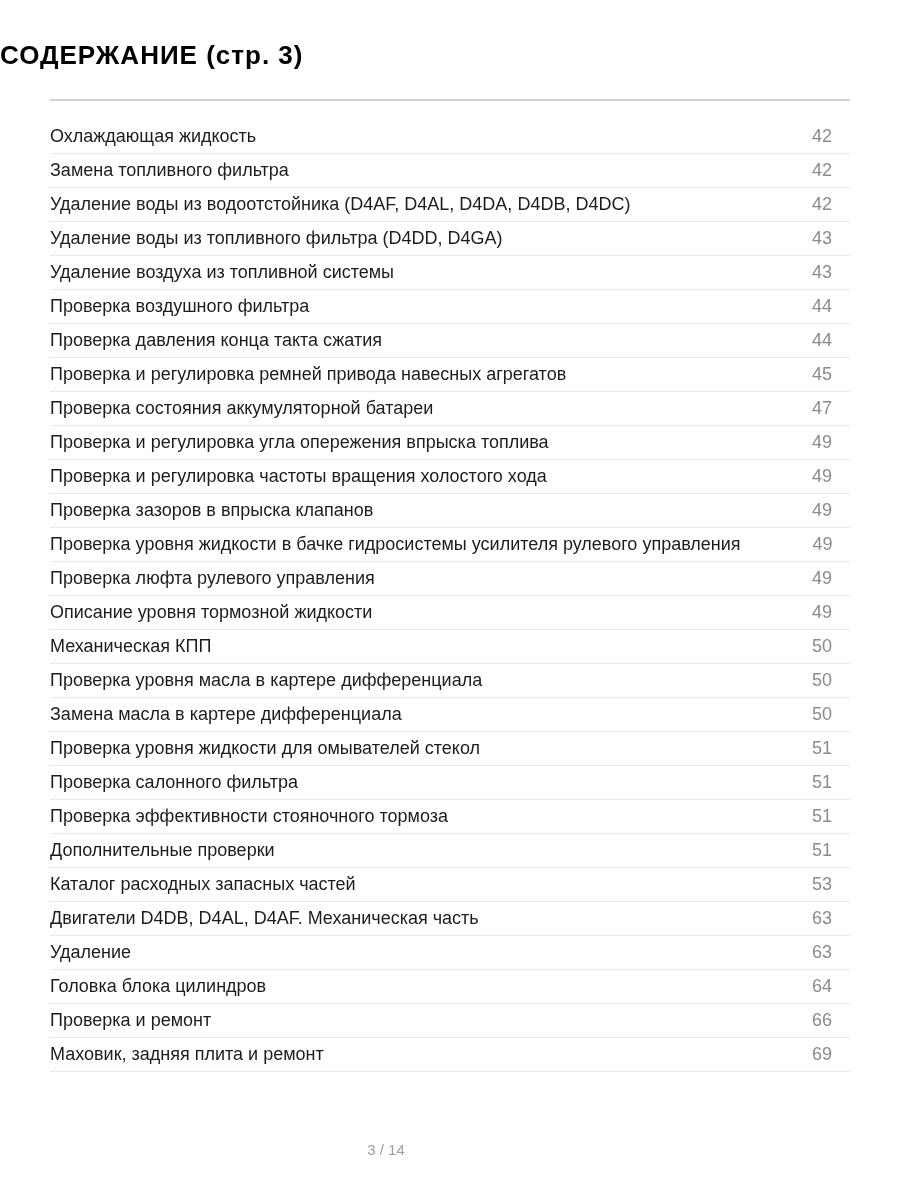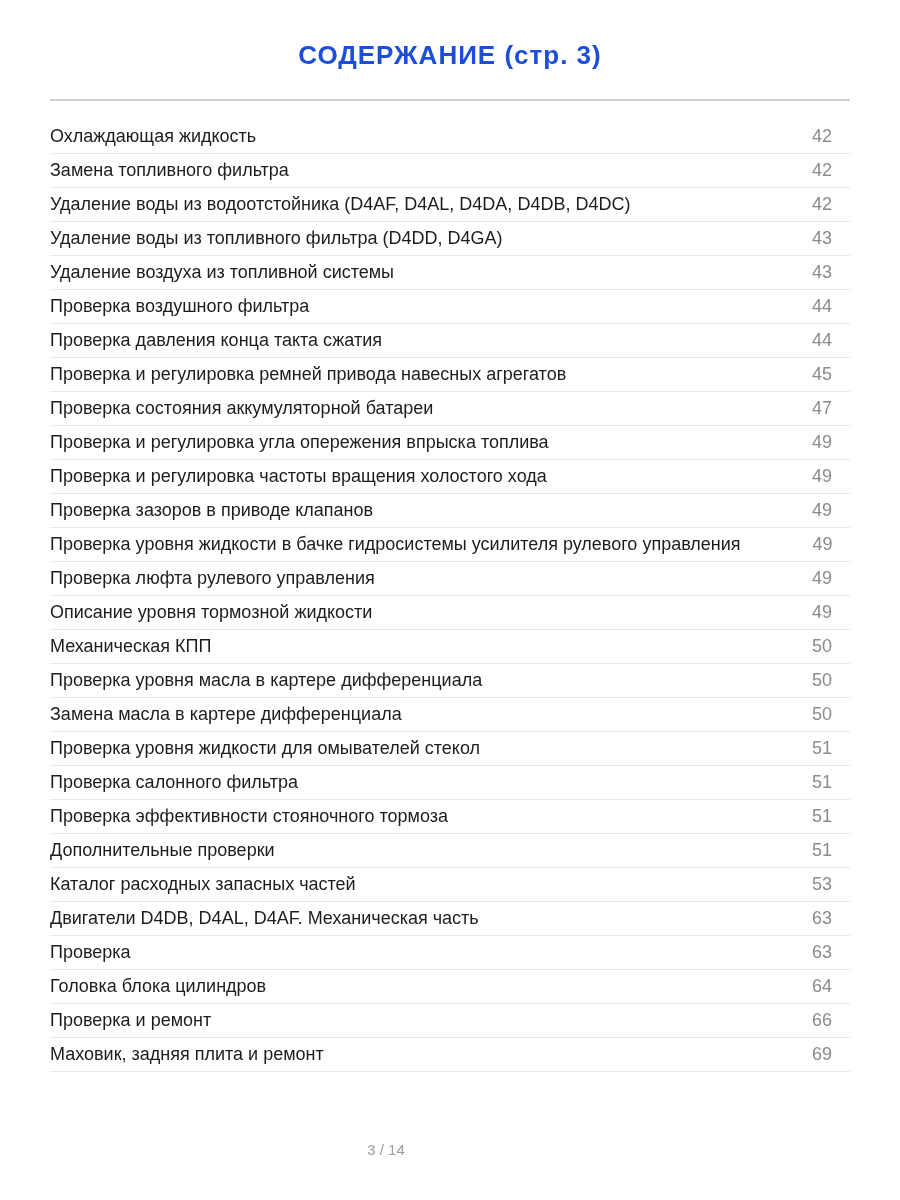--- a/index.html
+++ b/index.html
@@ -16,26 +16,26 @@
   }
   .page {
     position: relative;
     width: 900px;
     height: 1200px;
     background: #ffffff;
   }
   .title {
     margin: 0;
     padding-top: 40px;
-    text-align: center;
+    text-align: left;
     font-size: 26px;
     line-height: 30px;
     font-weight: 700;
     letter-spacing: 1px;
-    color: #1d4ed8;
+    color: #000000;
   }
   .title-rule {
     border: none;
     border-top: 2px solid #d2d2d2;
     margin: 29px 50px 0 50px;
   }
   .toc {
     margin: 19px 50px 0 50px;
   }
   .toc-row {
@@ -117,21 +117,21 @@
       </div>
       <div class="toc-row">
         <span class="toc-label">Проверка и регулировка угла опережения впрыска топлива</span>
         <span class="toc-page">49</span>
       </div>
       <div class="toc-row">
         <span class="toc-label">Проверка и регулировка частоты вращения холостого хода</span>
         <span class="toc-page">49</span>
       </div>
       <div class="toc-row">
-        <span class="toc-label">Проверка зазоров в приводе клапанов</span>
+        <span class="toc-label">Проверка зазоров в впрыска клапанов</span>
         <span class="toc-page">49</span>
       </div>
       <div class="toc-row">
         <span class="toc-label">Проверка уровня жидкости в бачке гидросистемы усилителя рулевого управления</span>
         <span class="toc-page">49</span>
       </div>
       <div class="toc-row">
         <span class="toc-label">Проверка люфта рулевого управления</span>
         <span class="toc-page">49</span>
       </div>
@@ -169,21 +169,21 @@
       </div>
       <div class="toc-row">
         <span class="toc-label">Каталог расходных запасных частей</span>
         <span class="toc-page">53</span>
       </div>
       <div class="toc-row">
         <span class="toc-label">Двигатели D4DB, D4AL, D4AF. Механическая часть</span>
         <span class="toc-page">63</span>
       </div>
       <div class="toc-row">
-        <span class="toc-label">Проверка</span>
+        <span class="toc-label">Удаление</span>
         <span class="toc-page">63</span>
       </div>
       <div class="toc-row">
         <span class="toc-label">Головка блока цилиндров</span>
         <span class="toc-page">64</span>
       </div>
       <div class="toc-row">
         <span class="toc-label">Проверка и ремонт</span>
         <span class="toc-page">66</span>
       </div>

